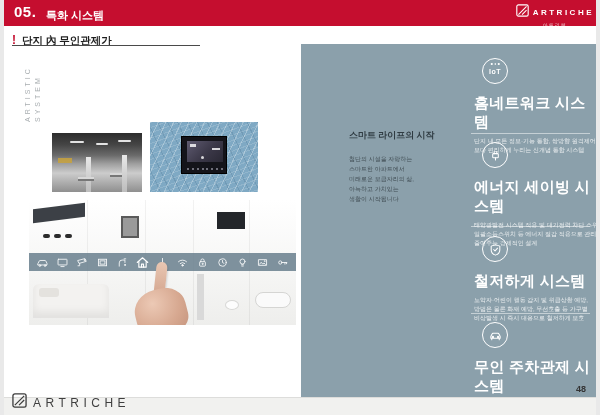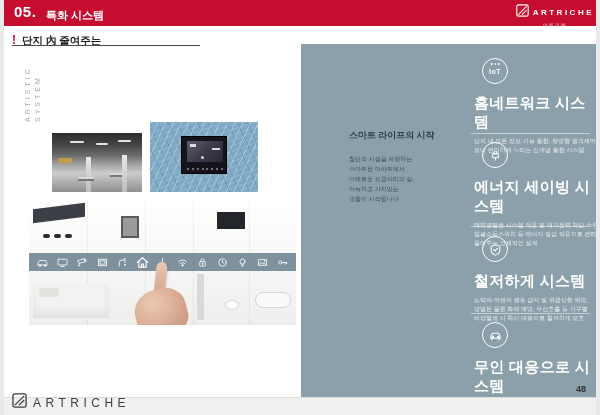--- a/index.html
+++ b/index.html
@@ -143,21 +143,21 @@
               <path d="M3 13 L13 3 M7.5 13 L13 7.5" stroke="#fff" stroke-width="1.3" fill="none"></path>
             </svg>
         </span>
         <span class="hdr-brand">ARTRICHE</span>
       </div>
       <span class="hdr-tag">아트리체</span>
     </div>
   </div>
 
   <div class="sub">
-    <span class="sub-mark">!</span><span class="sub-title">단지 內 줄여주는</span>
+    <span class="sub-mark">!</span><span class="sub-title">단지 內 무인관제가</span>
     <div class="sub-line"></div>
   </div>
 
   <div class="vlabel">
     <span>ARTISTIC</span>
     <span>SYSTEM</span>
   </div>
 
   <div class="imgA">
     <i class="light" style="left:18px; top:8px;  width:14px;"></i>
@@ -369,21 +369,21 @@
 
     <div class="sys" style="top:278px;">
       <div class="sys-icon">
         <svg viewBox="0 0 16 16" fill="none" stroke="#fff" stroke-width="1.1" stroke-linecap="round" stroke-linejoin="round">
             <path d="M3 11V9l1.3-2.6a1.2 1.2 0 0 1 1-.7h5.4a1.2 1.2 0 0 1 1 .7L13 9v2z"></path>
             <circle cx="5.2" cy="9.6" r="0.7"></circle>
             <circle cx="10.8" cy="9.6" r="0.7"></circle>
             <path d="M4 11v1.4M12 11v1.4"></path>
           </svg>
       </div>
-      <div class="sys-title">무인 대응으로 시스템</div>
+      <div class="sys-title">무인 주차관제 시스템</div>
       <div class="sys-desc">
         <div>차량번호인식 주차관제 시스템으로 접목하여</div>
         <div>무인관제가 가능한 스마트 주차관제 시스템</div>
       </div>
     </div>
   </div>
 
   <div class="footer-strip"></div>
   <div class="flogo">
     <span>

